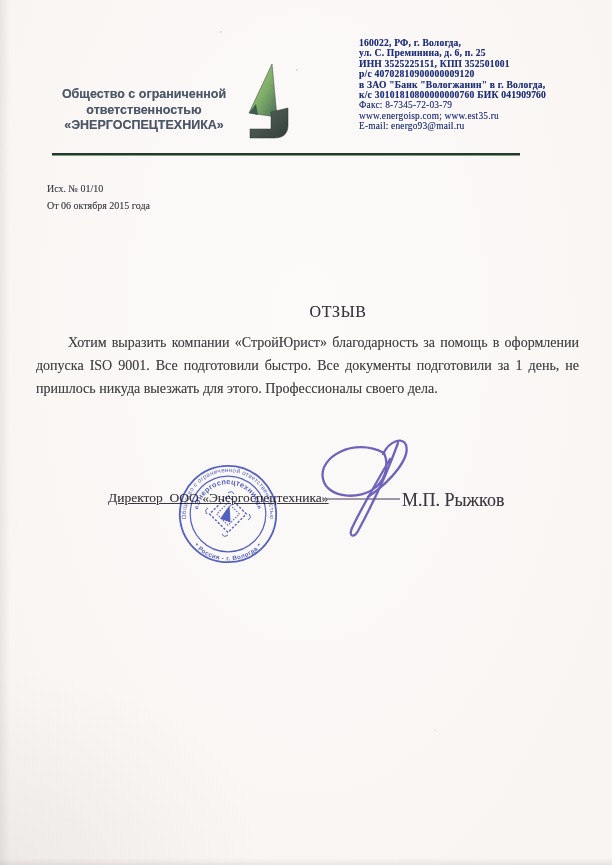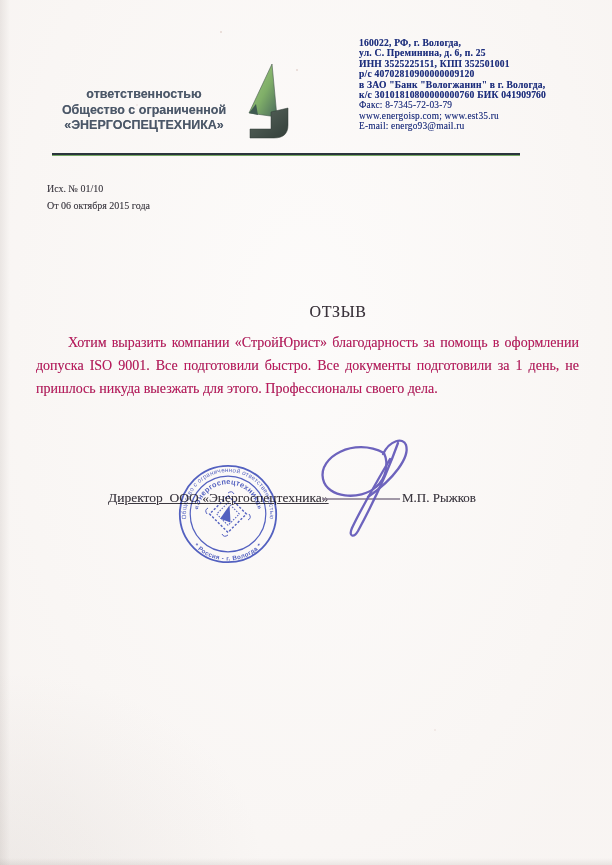--- a/index.html
+++ b/index.html
@@ -38,53 +38,53 @@
     background:#2a343c;box-shadow:0 1px 0 rgba(94,154,74,.85);}
 
   
   .ref{position:absolute;left:47px;top:181px;font-size:10px;line-height:16.5px;color:#3d3a42;
     text-shadow:0 0 .5px rgba(61,58,66,.4);}
 
   
   .title{position:absolute;left:0;top:303px;width:604px;text-align:center;
     font-size:16px;letter-spacing:.6px;color:#3a333b;text-shadow:0 0 .5px rgba(58,51,59,.4);padding-left:36px;}
   .body-block{position:absolute;left:36px;top:331px;width:543px;
-    font-size:14px;line-height:23.2px;color:#be185d;text-shadow:0 0 .5px rgba(56,52,58,.4);}
+    font-size:14px;line-height:23.2px;color:#404040;text-shadow:0 0 .5px rgba(56,52,58,.4);}
   .body-line{text-align:justify;text-align-last:justify;}
   .body-line.first{text-indent:32px;}
   .body-line.last{text-align:left;text-align-last:left;}
 
   
   .role-label{position:absolute;left:108px;top:490px;font-size:13.5px;color:#3c3840;
     white-space:pre;z-index:1;text-shadow:0 0 .5px rgba(60,56,64,.4);text-decoration:underline;}
   .stamp{position:absolute;left:177px;top:463px;z-index:2;opacity:.88;
     mix-blend-mode:multiply;filter:blur(.2px);}
   .sig{position:absolute;left:310px;top:437px;z-index:3;}
   .sig-line{position:absolute;left:322px;top:498px;width:78px;height:2px;
     background:#8b7f92;opacity:.8;z-index:1;}
-  .director-name{position:absolute;left:402px;top:490px;font-size:13px;color:#3c3840;
+  .director-name{position:absolute;left:402px;top:490px;font-size:18px;color:#3c3840;
     text-shadow:0 0 .5px rgba(60,56,64,.4);}
 </style>
 </head>
 <body>
 
 <div class="page">
 
   <div class="edge-left"></div>
   <div class="corner-curl"></div>
   <div class="bottom-edge"></div>
   <div class="vignette"></div>
   <div class="speck" style="left:220px;top:31px"></div>
   <div class="speck" style="left:296px;top:69px"></div>
   <div class="speck" style="left:136px;top:104px;opacity:.5"></div>
   <div class="speck" style="left:434px;top:729px;opacity:.5"></div>
 
   <div class="company-name">
+    <div>Общество с ограниченной</div>
     <div>ответственностью</div>
-    <div>Общество с ограниченной</div>
     <div>«ЭНЕРГОСПЕЦТЕХНИКА»</div>
   </div>
 
   <svg class="logo" width="46" height="77" viewBox="0 0 46 77">
     <defs>
       <linearGradient id="sailGrad" x1="0" y1="0" x2="1" y2="1">
         <stop offset="0" stop-color="#a9cf86"></stop>
         <stop offset="0.55" stop-color="#7fae68"></stop>
         <stop offset="1" stop-color="#49695c"></stop>
       </linearGradient>

